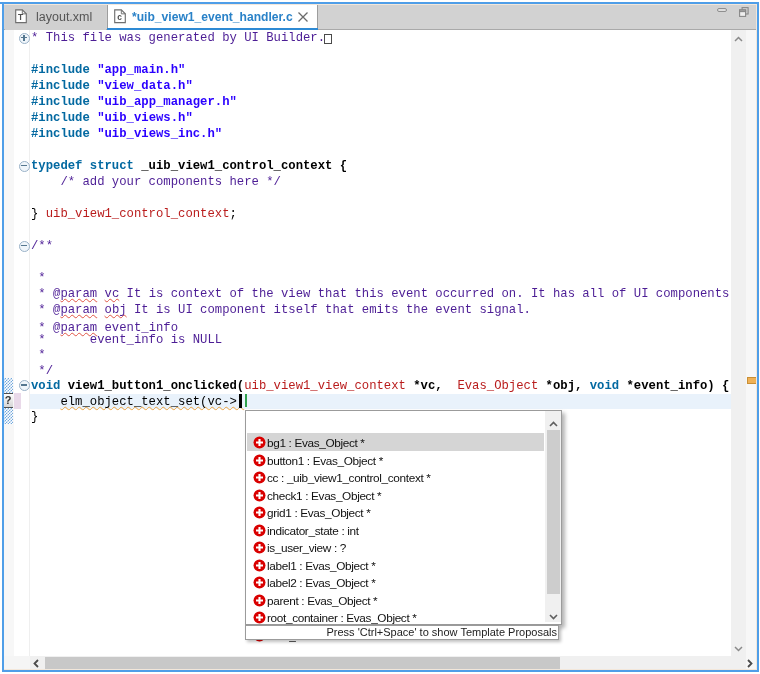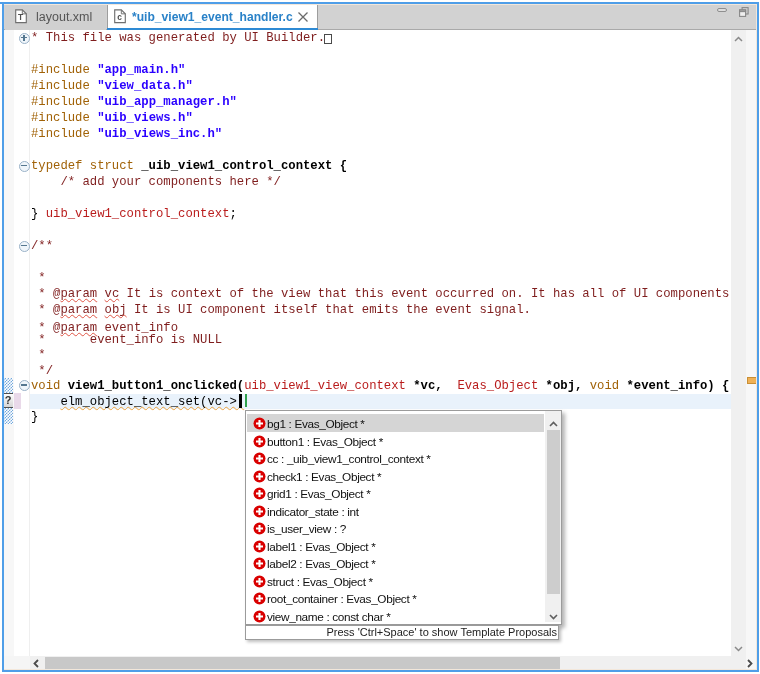--- a/index.html
+++ b/index.html
@@ -13,22 +13,22 @@
   #tab1 .lbl{position:absolute;left:31px;top:5px;font-size:12.5px;color:#555;}
   #tab2{left:107px;top:4.5px;width:209px;height:23.5px;background:#fff;
         border-left:1px solid #9d9d9d;border-right:1px solid #9d9d9d;}
   #tab2blue{left:107px;top:28px;width:211px;height:3px;background:#2e8ad4;}
   #tab2 .lbl{position:absolute;left:24px;top:5px;font-size:12.1px;font-weight:bold;color:#2a82c8;}
   .ticon{position:absolute;left:8px;top:3px;}
   
   #editor{left:0;top:30px;width:731px;height:626px;background:#fff;overflow:hidden;}
   .row{position:absolute;left:31px;height:16px;white-space:pre;
        font-family:"Liberation Mono",monospace;font-size:12.25px;line-height:16px;color:#000;}
-  .com{color:#7f1d1d;}
-  .kw{color:#a16207;font-weight:normal;}
+  .com{color:#4c1d95;}
+  .kw{color:#0369a1;font-weight:bold;}
   .str{color:#2a00ff;font-weight:bold;}
   .typ{color:#b91c1c;}
   b{font-weight:bold;}
   .sqred{text-decoration:underline wavy #e05545 1px;text-underline-offset:1px;text-decoration-skip-ink:none;}
   .sqor{text-decoration:underline wavy #eda13c 1.2px;text-underline-offset:1px;text-decoration-skip-ink:none;}
   #hl{left:30px;top:363.5px;width:701px;height:15.4px;background:#e9f2fb;}
   #caret{left:238.5px;top:363.5px;width:3px;height:14px;background:#000;}
   #greenln{left:245px;top:364px;width:1.5px;height:13px;background:#2fa24d;}
   .boxg{display:inline-block;width:5.5px;height:7.5px;border:1.3px solid #4a4a4a;
         vertical-align:-2.5px;margin-left:-1px;}
@@ -53,21 +53,21 @@
   #vscroll{left:731px;top:30px;width:14.5px;height:626px;background:#f0f0f0;}
   #overview{left:745.5px;top:30px;width:10px;height:640px;background:#f7f7f7;}
   #ovmark{left:747px;top:377px;width:7.5px;height:5px;background:#efb156;border:1px solid #c98f35;}
   #hcorner{left:4px;top:656px;width:26px;height:14px;background:#f5f5f5;}
   #htrack{left:30px;top:656px;width:715.5px;height:14px;background:#f0f0f0;}
   #hthumb{left:45px;top:657px;width:515px;height:12px;background:#c8c8c8;}
   .chev{position:absolute;width:9px;height:9px;}
   
   #popup{left:245px;top:409.5px;width:315px;height:213.5px;background:#fff;border:1px solid #9b9b9b;
          box-shadow:3px 3px 4px rgba(0,0,0,0.3);}
-  .prow{position:absolute;left:1px;width:297px;height:17.5px;font-size:11.8px;letter-spacing:-0.35px;color:#111;}
+  .prow{position:absolute;left:1px;width:297px;height:17.5px;font-size:11.8px;letter-spacing:-0.35px;color:#111;margin-top:19px;}
   .prow .txt{position:absolute;left:20px;top:3px;}
   .prow svg{position:absolute;left:5.5px;top:3px;}
   .prow.sel{background:#d5d5d5;}
   #pscroll{position:absolute;right:0;top:0;width:16px;height:211.5px;background:#f0f0f0;}
   #pthumb{position:absolute;left:1.5px;top:19px;width:13px;height:164px;background:#cdcdcd;}
   #pstatus{left:245px;top:625px;width:311px;height:12.5px;background:#fff;border:1px solid #9b9b9b;
            font-size:11px;color:#222;text-align:right;padding-right:1px;line-height:13px;box-shadow:2px 2px 3px rgba(0,0,0,0.25);}
   
   #b_top{left:0;top:1.5px;width:758.5px;height:2px;background:#4f9ee8;}
   #b_left{left:2px;top:1.5px;width:2px;height:670.5px;background:#4f9ee8;}
@@ -237,21 +237,21 @@
           <circle cx="6.5" cy="6.5" r="6" fill="#d90000"></circle>
           <path d="M6.5 3 V10 M3 6.5 H10" stroke="#fff" stroke-width="2.1"></path>
         </svg>
         <span class="txt">label2 : Evas_Object *</span>
       </div>
     <div class="prow" style="top:161px">
         <svg width="13" height="13" viewBox="0 0 13 13">
           <circle cx="6.5" cy="6.5" r="6" fill="#d90000"></circle>
           <path d="M6.5 3 V10 M3 6.5 H10" stroke="#fff" stroke-width="2.1"></path>
         </svg>
-        <span class="txt">struct : Evas_Object *</span>
+        <span class="txt">parent : Evas_Object *</span>
       </div>
     <div class="prow" style="top:178.5px">
         <svg width="13" height="13" viewBox="0 0 13 13">
           <circle cx="6.5" cy="6.5" r="6" fill="#d90000"></circle>
           <path d="M6.5 3 V10 M3 6.5 H10" stroke="#fff" stroke-width="2.1"></path>
         </svg>
         <span class="txt">root_container : Evas_Object *</span>
       </div>
     <div class="prow" style="top:196px">
         <svg width="13" height="13" viewBox="0 0 13 13">

